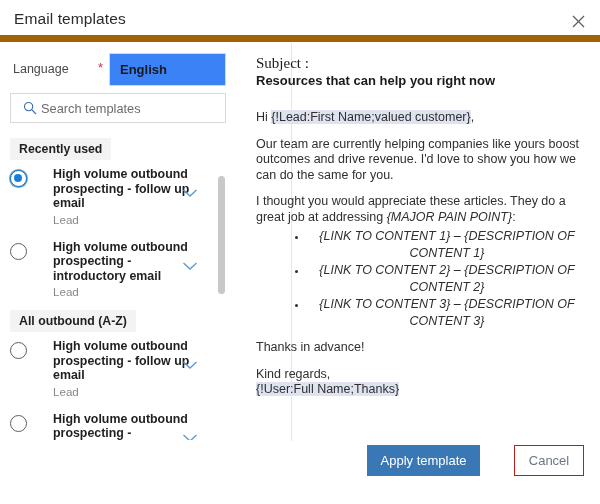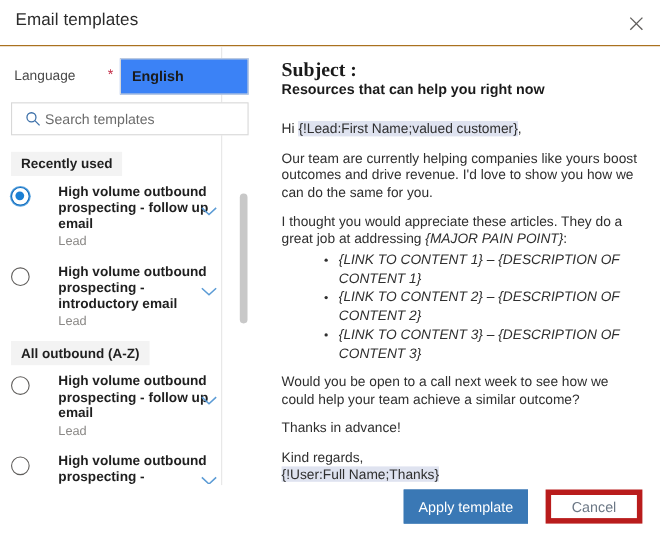--- a/index.html
+++ b/index.html
@@ -21,21 +21,21 @@
     height: 504px;
     background: #ffffff;
     box-sizing: border-box;
   }
 
   
   #dialog-header {
     position: absolute;
     left: 0; top: 0;
     width: 600px; height: 42px;
-    border-bottom: 1px solid #a16207;
+    border-bottom: 7px solid #a16207;
     box-sizing: border-box;
   }
   #dialog-title {
     position: absolute;
     left: 14px;
     top: 10px;
     font-size: 15.5px;
     font-weight: 400;
     color: #2b2b2b;
     letter-spacing: 0.1px;
@@ -52,21 +52,21 @@
     background: transparent;
     border: none;
     padding: 0;
   }
   #close-button svg { display: block; }
 
   
   #left-panel {
     position: absolute;
     left: 0; top: 43px;
-    width: 202px;
+    width: 292px;
     height: 398px;
     border-right: 1px solid #e6e6e6;
     box-sizing: border-box;
   }
 
   .lang-row {
     position: absolute;
     left: 0; top: 10px;
     width: 241px;
     height: 34px;
@@ -225,22 +225,22 @@
     height: 398px;
     padding: 12px 14px 0 14px;
     box-sizing: border-box;
     overflow: hidden;
     font-size: 12.5px;
     color: #2f2f2f;
     line-height: 15.5px;
   }
   .subject-label {
     font-family: "Liberation Serif", serif;
-    font-size: 18px;
-    font-weight: bold;
+    font-size: 15px;
+    font-weight: normal;
     color: #1a1a1a;
     line-height: 17px;
   }
   .subject-text {
     font-size: 13px;
     font-weight: bold;
     color: #1a1a1a;
     line-height: 17px;
     margin-bottom: 21px;
   }
@@ -255,20 +255,21 @@
   .bullets {
     margin: 0 0 11px 0;
     padding-left: 52px;
     list-style: disc;
   }
   .bullets li {
     font-style: italic;
     line-height: 16.5px;
     margin-bottom: 1px;
     color: #2f2f2f;
+    text-align: center;
   }
   .bullets li::marker { font-size: 11px; }
   .ital { font-style: italic; }
   .nomargin { margin-bottom: 3px; }
 
   
   #dialog-footer {
     position: absolute;
     left: 0; bottom: 12px;
     width: 600px;
@@ -290,23 +291,23 @@
     right: 120px;
     top: 15px;
     width: 113px;
     background: #3a78b5;
     border: 1px solid #3a78b5;
     color: #ffffff;
   }
   #cancel-button {
     right: 16px;
     top: 15px;
-    width: 88px;
+    width: 70px;
     background: #ffffff;
-    border: 5px solid #b91c1c;
+    border: 1px solid #b91c1c;
     color: #6b7785;
   }
 </style>
 </head>
 <body>
 
 <div id="dialog">
 
   <div id="dialog-header">
     <div id="dialog-title">Email templates</div>
@@ -415,21 +416,20 @@
     <p class="p">Our team are currently helping companies like yours boost outcomes and drive revenue. I'd love to show you how we can do the same for you.</p>
 
     <p class="p nomargin"><span>I thought you would appreciate these articles. They do a great job at addressing </span><span class="ital">{MAJOR PAIN POINT}</span><span>:</span></p>
 
     <ul class="bullets">
       <li>{LINK TO CONTENT 1} – {DESCRIPTION OF CONTENT 1}</li>
       <li>{LINK TO CONTENT 2} – {DESCRIPTION OF CONTENT 2}</li>
       <li>{LINK TO CONTENT 3} – {DESCRIPTION OF CONTENT 3}</li>
     </ul>
 
-    <p class="p">Would you be open to a call next week to see how we could help your team achieve a similar outcome?</p>
     <p class="p">Thanks in advance!</p>
 
     <p class="p"><span>Kind regards,</span><br><span class="hl">{!User:Full Name;Thanks}</span></p>
   </div>
 
   <div id="dialog-footer">
     <button class="btn" id="apply-button">Apply template</button>
     <button class="btn" id="cancel-button">Cancel</button>
   </div>
 

